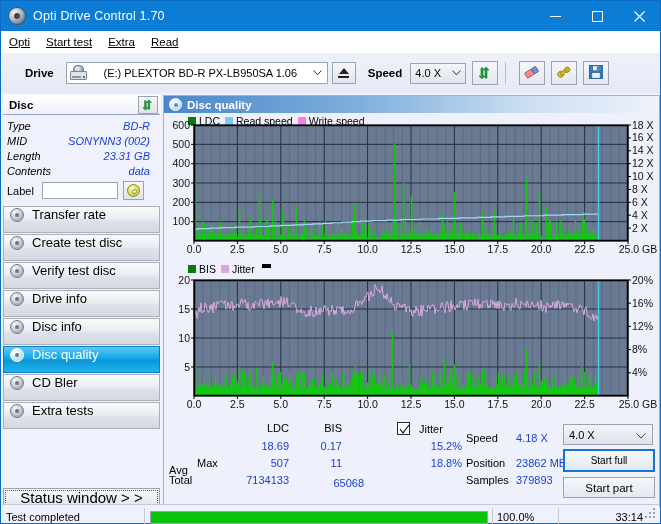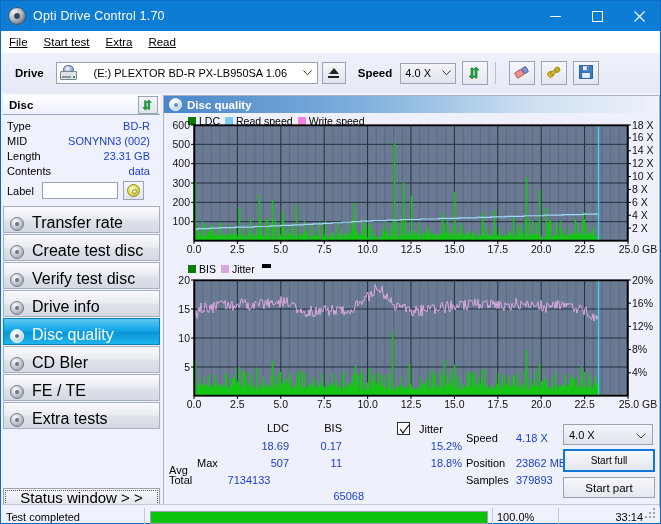--- a/index.html
+++ b/index.html
@@ -31,21 +31,21 @@
 
   
   .menubar{position:absolute;left:0;top:30px;width:659px;height:22px;background:#fff;
      display:flex;align-items:center;padding-left:8px;box-sizing:border-box;}
   .menu-item{font-size:11.5px;color:#000;margin-right:16px;}
   .menu-item u{text-decoration:underline;}
 
   
   .toolbar{position:absolute;left:0;top:52px;width:659px;height:40px;
      background:linear-gradient(to bottom,#eef0fa 0%,#e7eaf6 100%);
-     display:flex;align-items:center;box-sizing:border-box;padding:0 14px;}
+     display:flex;align-items:center;box-sizing:border-box;padding:0 24px;}
   .lbl-bold{font-weight:bold;font-size:11.5px;color:#000;}
   .drive-combo{margin-left:12px;width:262px;height:22px;background:#fff;border:1px solid #9aa3b0;
      display:flex;align-items:center;box-sizing:border-box;font-size:11px;position:relative;}
   .drv-ico{width:18px;height:16px;margin:0 4px 0 3px;position:relative;flex:none;}
   .drv-ico .body{position:absolute;left:0;top:6px;width:17px;height:9px;background:#dfe3e8;
      border:1px solid #7c848e;box-sizing:border-box;border-radius:1px;}
   .drv-ico .slot{position:absolute;left:2px;top:11px;width:9px;height:2px;background:#8d959e;}
   .drv-ico .led{position:absolute;left:13px;top:11px;width:2px;height:2px;background:#2d9b3a;}
   .drv-ico .disc2{position:absolute;left:3px;top:0px;width:11px;height:9px;border-radius:50%;
      background:radial-gradient(circle at 40% 35%,#fff 0%,#9fb6d6 55%,#5f7fa8 100%);
@@ -74,39 +74,39 @@
   
   .leftpanel{position:absolute;left:2px;top:94px;width:157px;height:412px;}
   .disc-head{height:20px;background:linear-gradient(to bottom,#ffffff,#eef1fb);
      border-bottom:1px solid #97a4c4;display:flex;align-items:center;padding-left:6px;
      box-sizing:border-box;position:relative;}
   .disc-head .t{font-weight:bold;font-size:11.5px;color:#000;}
   .disc-head .btn{position:absolute;right:2px;top:1px;width:20px;height:18px;
      background:linear-gradient(to bottom,#f6f7fa,#dfe3ec);border:1px solid #9aa3b0;
      box-sizing:border-box;display:flex;align-items:center;justify-content:center;}
   .disc-body{padding:3px 4px 0 4px;}
-  .drow{display:flex;align-items:center;height:15px;font-size:11px;}
+  .drow{display:flex;align-items:center;height:15px;font-size:11px;font-style:italic;}
   .drow .k{color:#000;width:60px;}
   .drow .v{color:#1a3fd0;flex:1;text-align:right;padding-right:6px;}
   .labelrow{display:flex;align-items:center;margin-top:3px;}
   .labelrow .k{color:#000;font-size:11px;width:35px;}
   .label-input{width:76px;height:17px;background:#fff;border:1px solid #9aa3b0;box-sizing:border-box;}
   .cdbtn{width:21px;height:19px;margin-left:5px;background:linear-gradient(to bottom,#f6f7fa,#dfe3ec);
      border:1px solid #9aa3b0;box-sizing:border-box;display:flex;align-items:center;justify-content:center;}
   .cd-disc{width:13px;height:13px;border-radius:50%;
      background:radial-gradient(circle at 40% 35%,#fdfde4 0%,#e3e05a 45%,#c2bb2d 100%);
      border:1px solid #8e8a22;box-sizing:border-box;position:relative;}
   .cd-disc:after{content:"";position:absolute;left:4px;top:4px;width:3px;height:3px;border-radius:50%;
      background:#fafae8;border:1px solid #8e8a22;}
 
   
   .nav{margin-top:6px;}
-  .navbtn{height:27px;margin-bottom:1px;display:flex;align-items:flex-end;
+  .navbtn{height:27px;margin-bottom:1px;display:flex;align-items:flex-start;
      background:linear-gradient(to bottom,#f9fafc 0%,#e9ecf2 48%,#dfe3eb 52%,#d3d8e2 100%);
-     border:1px solid #a9b0bb;box-sizing:border-box;padding-left:4px;font-size:16px;color:#000;}
+     border:1px solid #a9b0bb;box-sizing:border-box;padding-left:4px;font-size:13px;color:#000;}
   .navbtn.sel{background:linear-gradient(to bottom,#5ec8f2 0%,#12a7e8 45%,#0b95d8 55%,#1fb5ef 100%);
      border:1px solid #0a7fc0;color:#fff;}
   .navico{width:18px;height:16px;margin-right:6px;position:relative;flex:none;}
   .navico .d{position:absolute;left:2px;top:1px;width:14px;height:14px;border-radius:50%;
      background:radial-gradient(circle at 36% 30%,#fbfbfb 0%,#c9ced6 45%,#8d96a3 100%);
      border:1px solid #6f7985;box-sizing:border-box;}
   .navico .h{position:absolute;left:7px;top:6px;width:4px;height:4px;border-radius:50%;background:#6d7783;}
   .navbtn.sel .navico .d{background:radial-gradient(circle at 36% 30%,#ffffff 0%,#d6e9f5 45%,#9fc6de 100%);
      border-color:#fff;}
   .statusrow{position:absolute;left:0;bottom:0;width:157px;}
@@ -189,21 +189,21 @@
       </div>
       <div class="tb-btn close">
         <svg width="11" height="11" viewBox="0 0 11 11">
             <path d="M0.5 0.5 L10.5 10.5 M10.5 0.5 L0.5 10.5" stroke="#fff" stroke-width="1.1" fill="none"></path>
           </svg>
       </div>
     </div>
   </div>
 
   <div class="menubar">
-    <div class="menu-item"><u>File</u></div>
+    <div class="menu-item"><u>Opti</u></div>
     <div class="menu-item"><u>Start test</u></div>
     <div class="menu-item"><u>Extra</u></div>
     <div class="menu-item"><u>Read</u></div>
   </div>
 
   <div class="toolbar">
     <span class="lbl-bold">Drive</span>
     <div class="drive-combo">
       <div class="drv-ico">
         <div class="disc2"></div>
@@ -333,40 +333,40 @@
           </span>
         <span>Verify test disc</span>
       </div>
       <div class="navbtn">
         <span class="navico">
             <span class="d"></span>
             <span class="h"></span>
           </span>
         <span>Drive info</span>
       </div>
+      <div class="navbtn">
+        <span class="navico">
+            <span class="d"></span>
+            <span class="h"></span>
+          </span>
+        <span>Disc info</span>
+      </div>
       <div class="navbtn sel">
         <span class="navico">
             <span class="d"></span>
             <span class="h"></span>
           </span>
         <span>Disc quality</span>
       </div>
       <div class="navbtn">
         <span class="navico">
             <span class="d"></span>
             <span class="h"></span>
           </span>
         <span>CD Bler</span>
-      </div>
-      <div class="navbtn">
-        <span class="navico">
-            <span class="d"></span>
-            <span class="h"></span>
-          </span>
-        <span>FE / TE</span>
       </div>
       <div class="navbtn">
         <span class="navico">
             <span class="d"></span>
             <span class="h"></span>
           </span>
         <span>Extra tests</span>
       </div>
     </div>
 
@@ -938,25 +938,25 @@
     <div class="stats" style="left:0;top:326px;width:497px;height:86px;">
       <span class="st-h" style="left:55px;top:0;width:70px;">LDC</span>
       <span class="st-h" style="left:128px;top:0;width:50px;">BIS</span>
 
       <span class="st-k" style="left:5px;top:18px;margin-top:24px;">Avg</span>
       <span class="st-k" style="left:5px;top:35px;padding-left:28px;">Max</span>
       <span class="st-k" style="left:5px;top:52px;">Total</span>
 
       <span class="st-v" style="left:55px;top:18px;width:70px;">18.69</span>
       <span class="st-v" style="left:55px;top:35px;width:70px;">507</span>
-      <span class="st-v" style="left:45px;top:52px;width:80px;text-align:center;">7134133</span>
+      <span class="st-v" style="left:45px;top:52px;width:80px;">7134133</span>
 
       <span class="st-v" style="left:128px;top:18px;width:50px;">0.17</span>
       <span class="st-v" style="left:128px;top:35px;width:50px;">11</span>
-      <span class="st-v" style="left:125px;top:68px;width:75px;">65068</span>
+      <span class="st-v" style="left:125px;top:55px;width:75px;">65068</span>
 
       <span class="chk" style="left:233px;top:0px;">
         <svg width="11" height="11" viewBox="0 0 11 11">
             <path d="M1 5 L4 9 L10 1" stroke="#111" stroke-width="1.2" fill="none"></path>
           </svg>
       </span>
       <span class="st-k" style="left:255px;top:1px;">Jitter</span>
       <span class="st-v" style="left:228px;top:18px;width:70px;">15.2%</span>
       <span class="st-v" style="left:228px;top:35px;width:70px;">18.8%</span>
 

